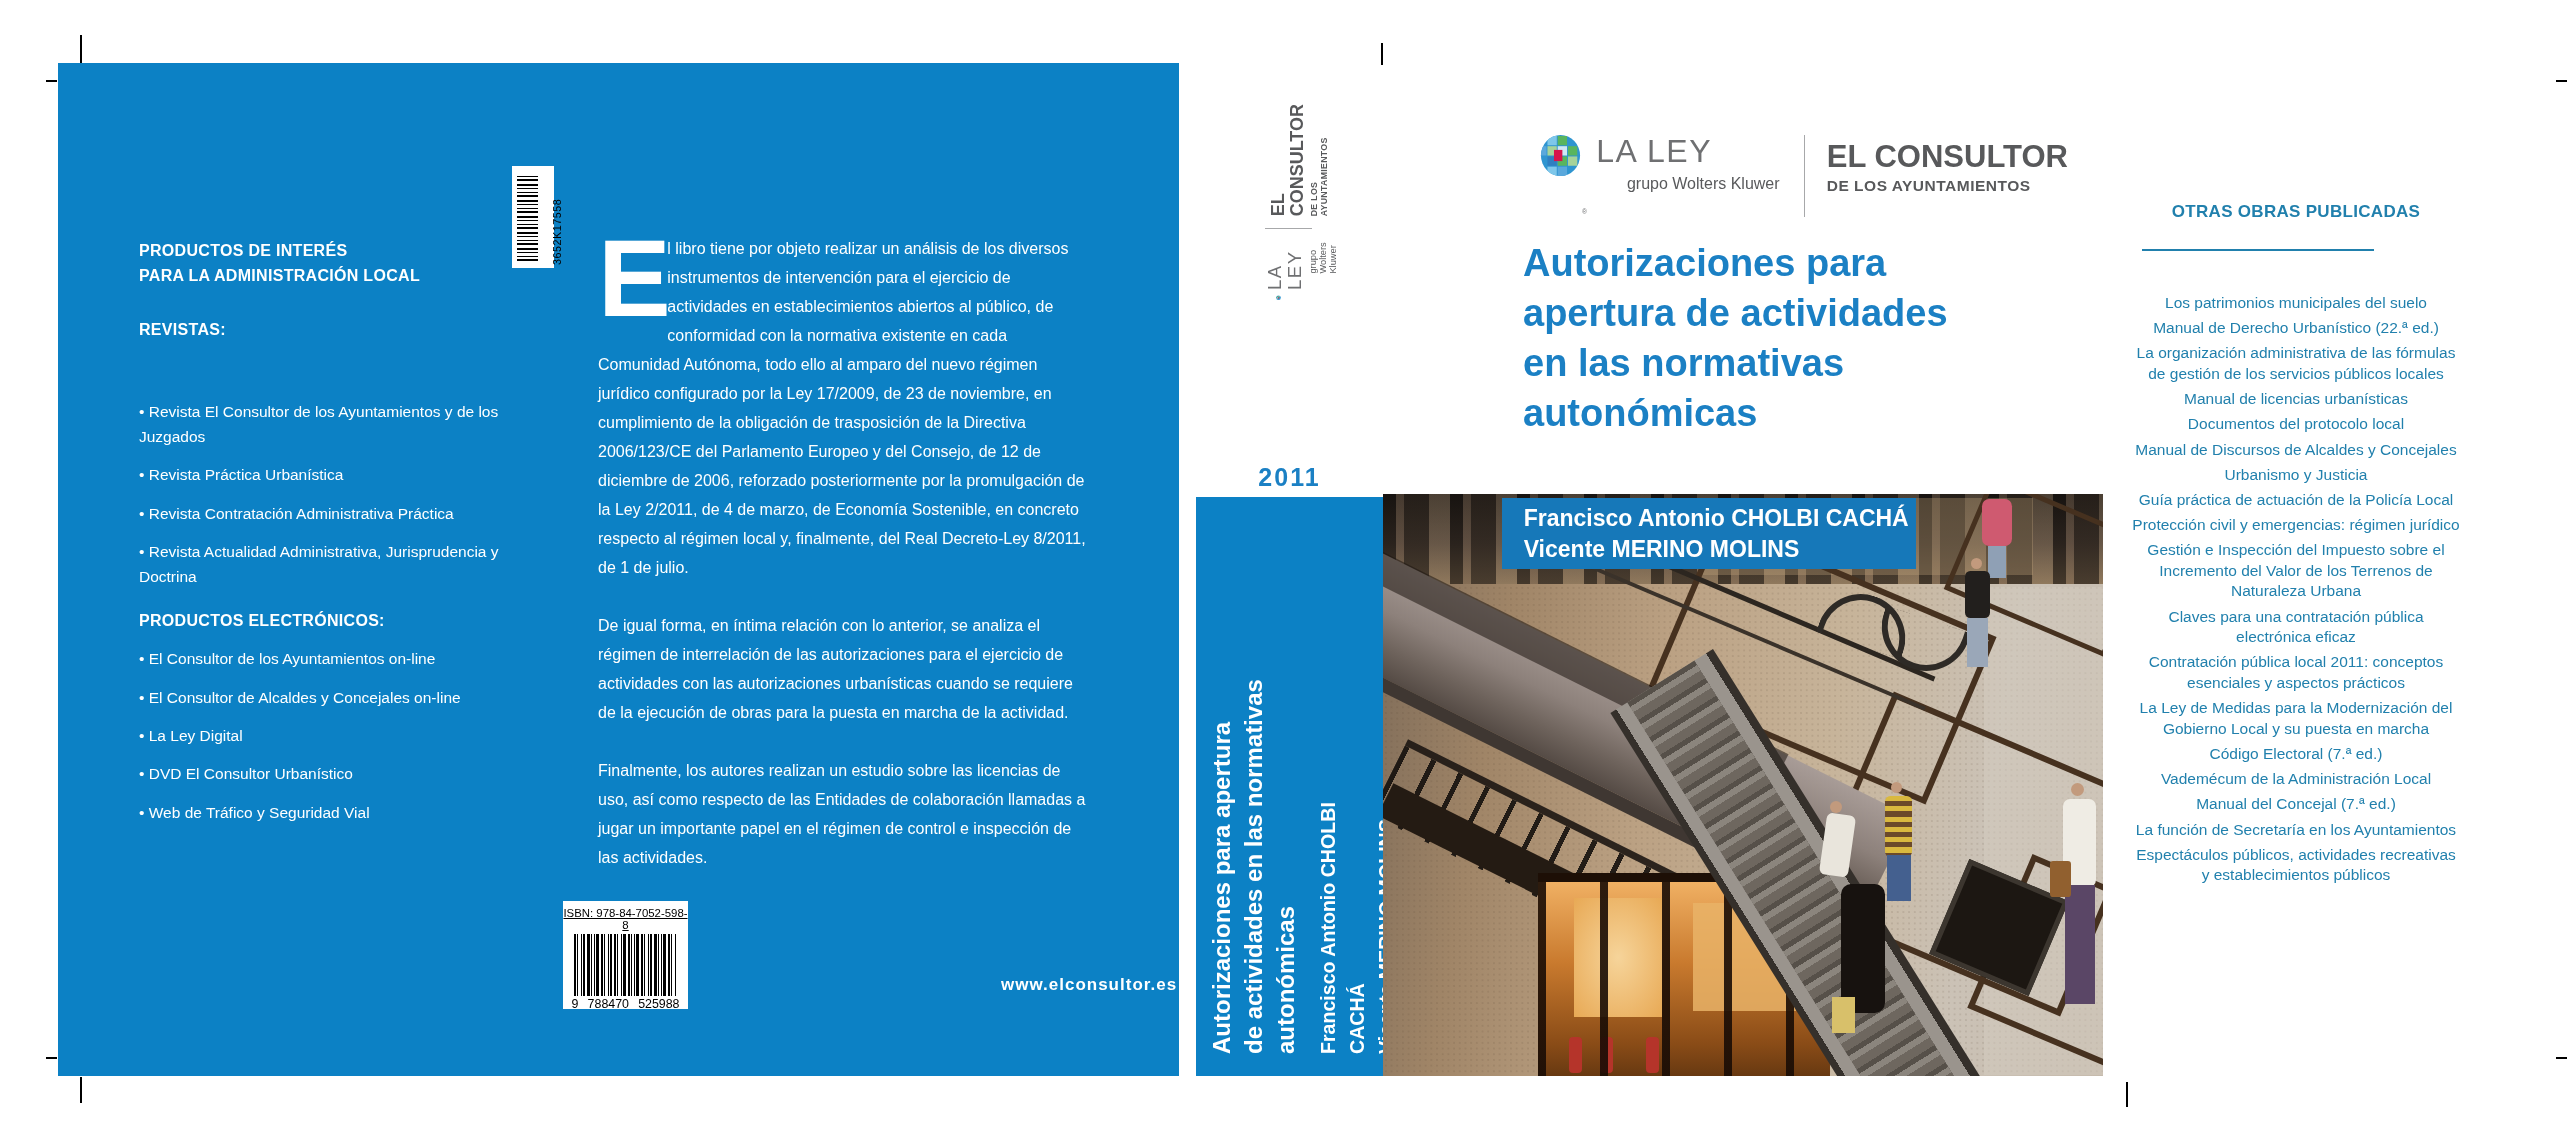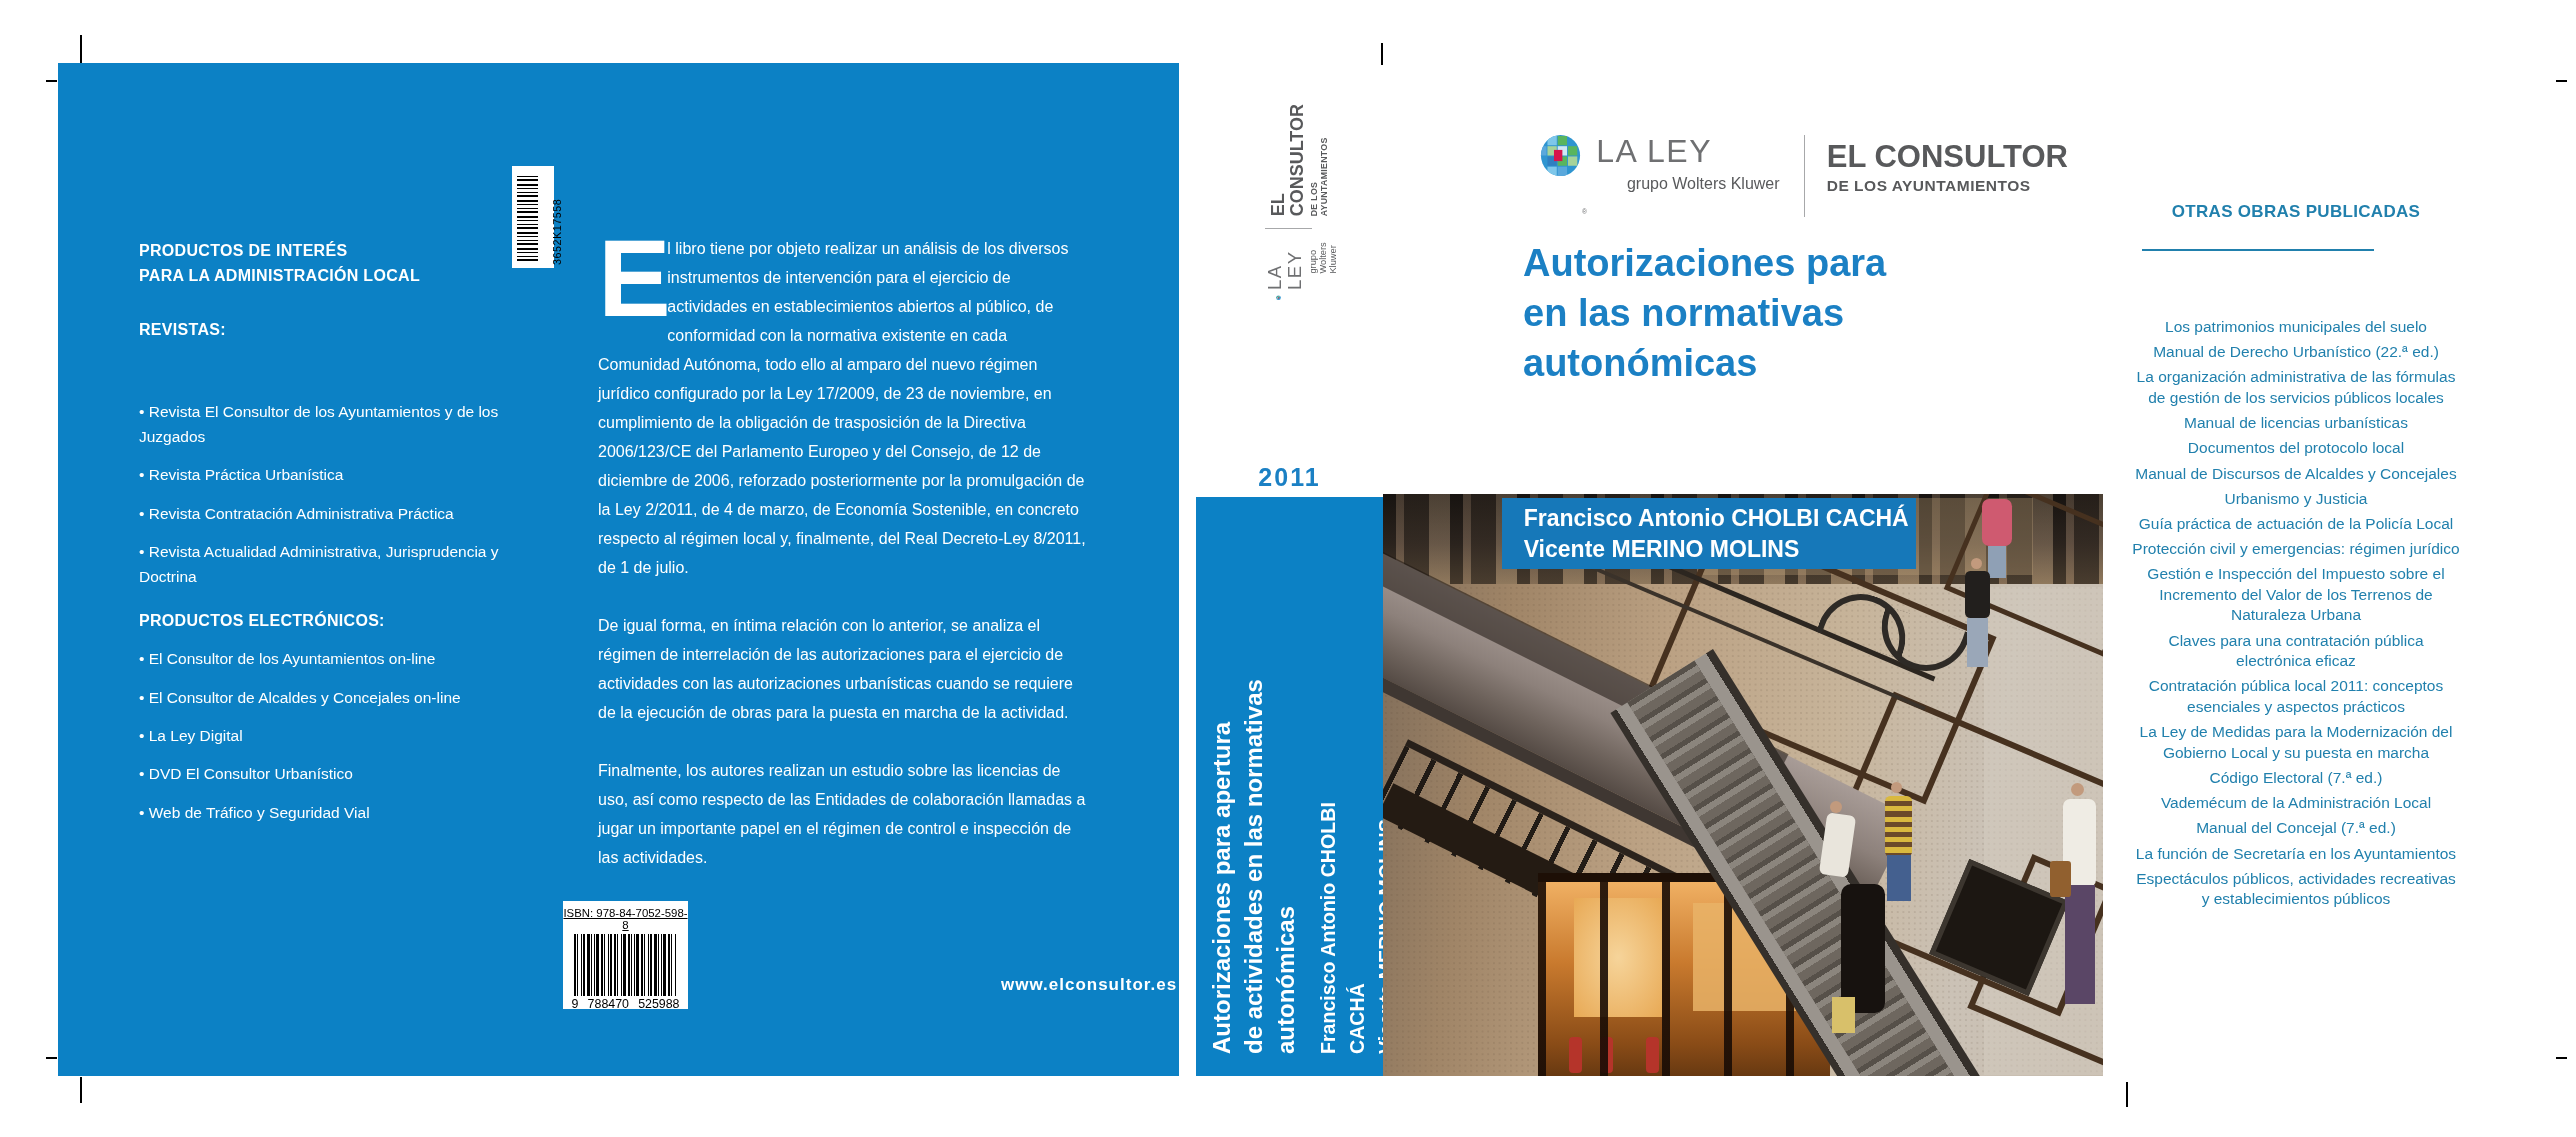--- a/index.html
+++ b/index.html
@@ -128,21 +128,21 @@
   .bagyellow{left:449px;top:503px;width:23px;height:36px;background:#d8c06a;}
   .rp-torso{left:680px;top:305px;width:33px;height:88px;background:#efece4;border-radius:7.2px;}
   .rp-legs{left:682px;top:391px;width:30px;height:119px;background:#5a4666;}
   .rp-bag{left:667px;top:367px;width:20.6px;height:36px;background:#91602f;border-radius:3.1px;}
   .pit{left:562px;top:382px;width:98px;height:93px;background:#1c1712;border:5.2px solid #3c362f;transform:rotate(23deg);}
 
   
   #flap{left:2131px;top:202px;width:330px;color:#2180ad;text-align:center;}
   #flap-header{font-weight:bold;font-size:17px;letter-spacing:0.3px;}
   #flap-rule{position:absolute;left:2142px;top:249px;width:232px;height:1.5px;background:#2180ad;}
-  #flap-list{position:absolute;left:2131px;top:293px;width:330px;color:#2180ad;text-align:center;margin-top:24px;}
+  #flap-list{position:absolute;left:2131px;top:293px;width:330px;color:#2180ad;text-align:center;}
   .flap-item{font-size:15.5px;line-height:20.6px;margin-bottom:4.6px;}
 
   .globe-reg{font-size:6.7px;color:#6f7072;align-self:flex-end;margin:0 0 2.1px 1px;}
 </style>
 </head>
 <body>
 
 <div id="canvas">
 
   <div class="mark" style="left:80px;top:35px;width:1.5px;height:28px;"></div>
@@ -280,20 +280,21 @@
     </div>
     <div class="lockup-div"></div>
     <div class="consul-col">
       <div class="consul-line1">EL CONSULTOR</div>
       <div class="consul-line2">DE LOS AYUNTAMIENTOS</div>
     </div>
   </div>
 
   <div id="front-title" class="abs">
     <div>Autorizaciones para</div>
+    <div>apertura de actividades</div>
     <div>en las normativas</div>
     <div>autonómicas</div>
   </div>
 
   <div id="photo" class="abs">
     <div class="layer speckle"></div>
     <div class="layer topband"></div>
     <div class="layer topglow"></div>
     <div class="layer rightfloor"></div>
     <div class="layer fb fb1"></div>

